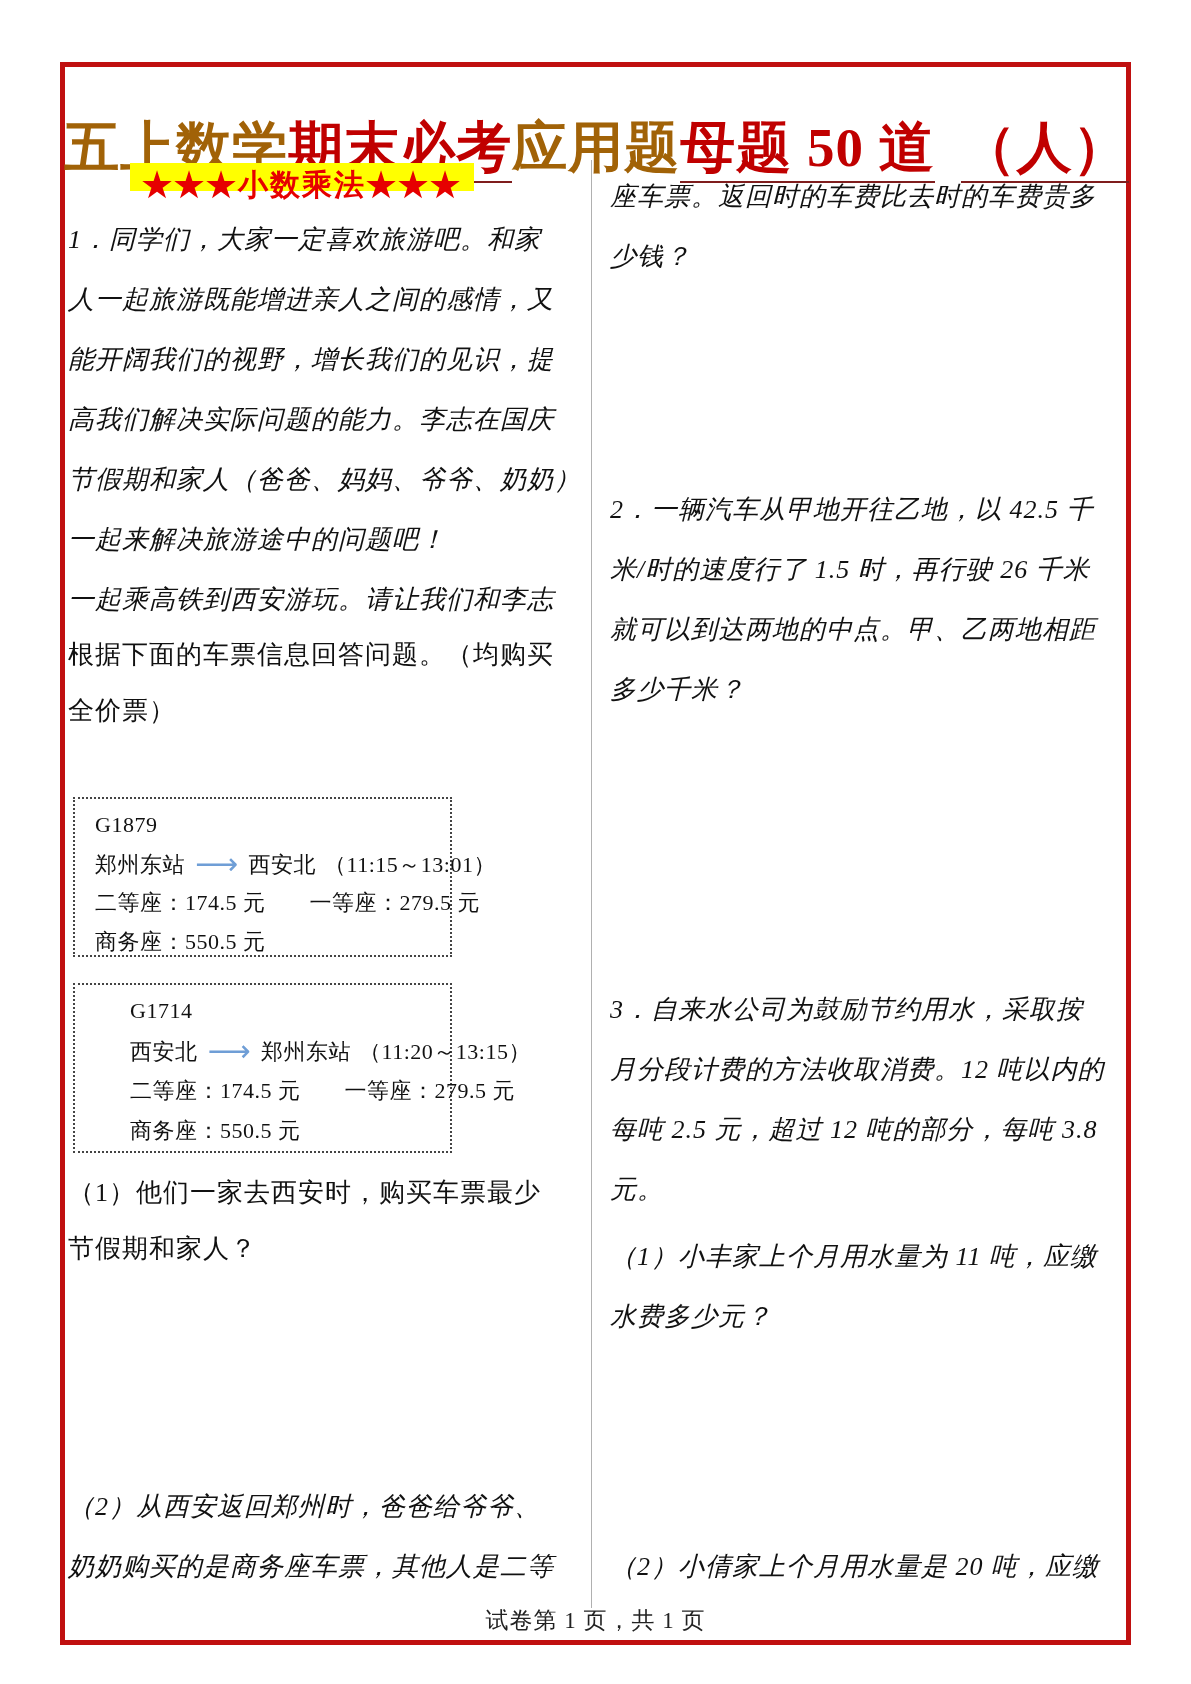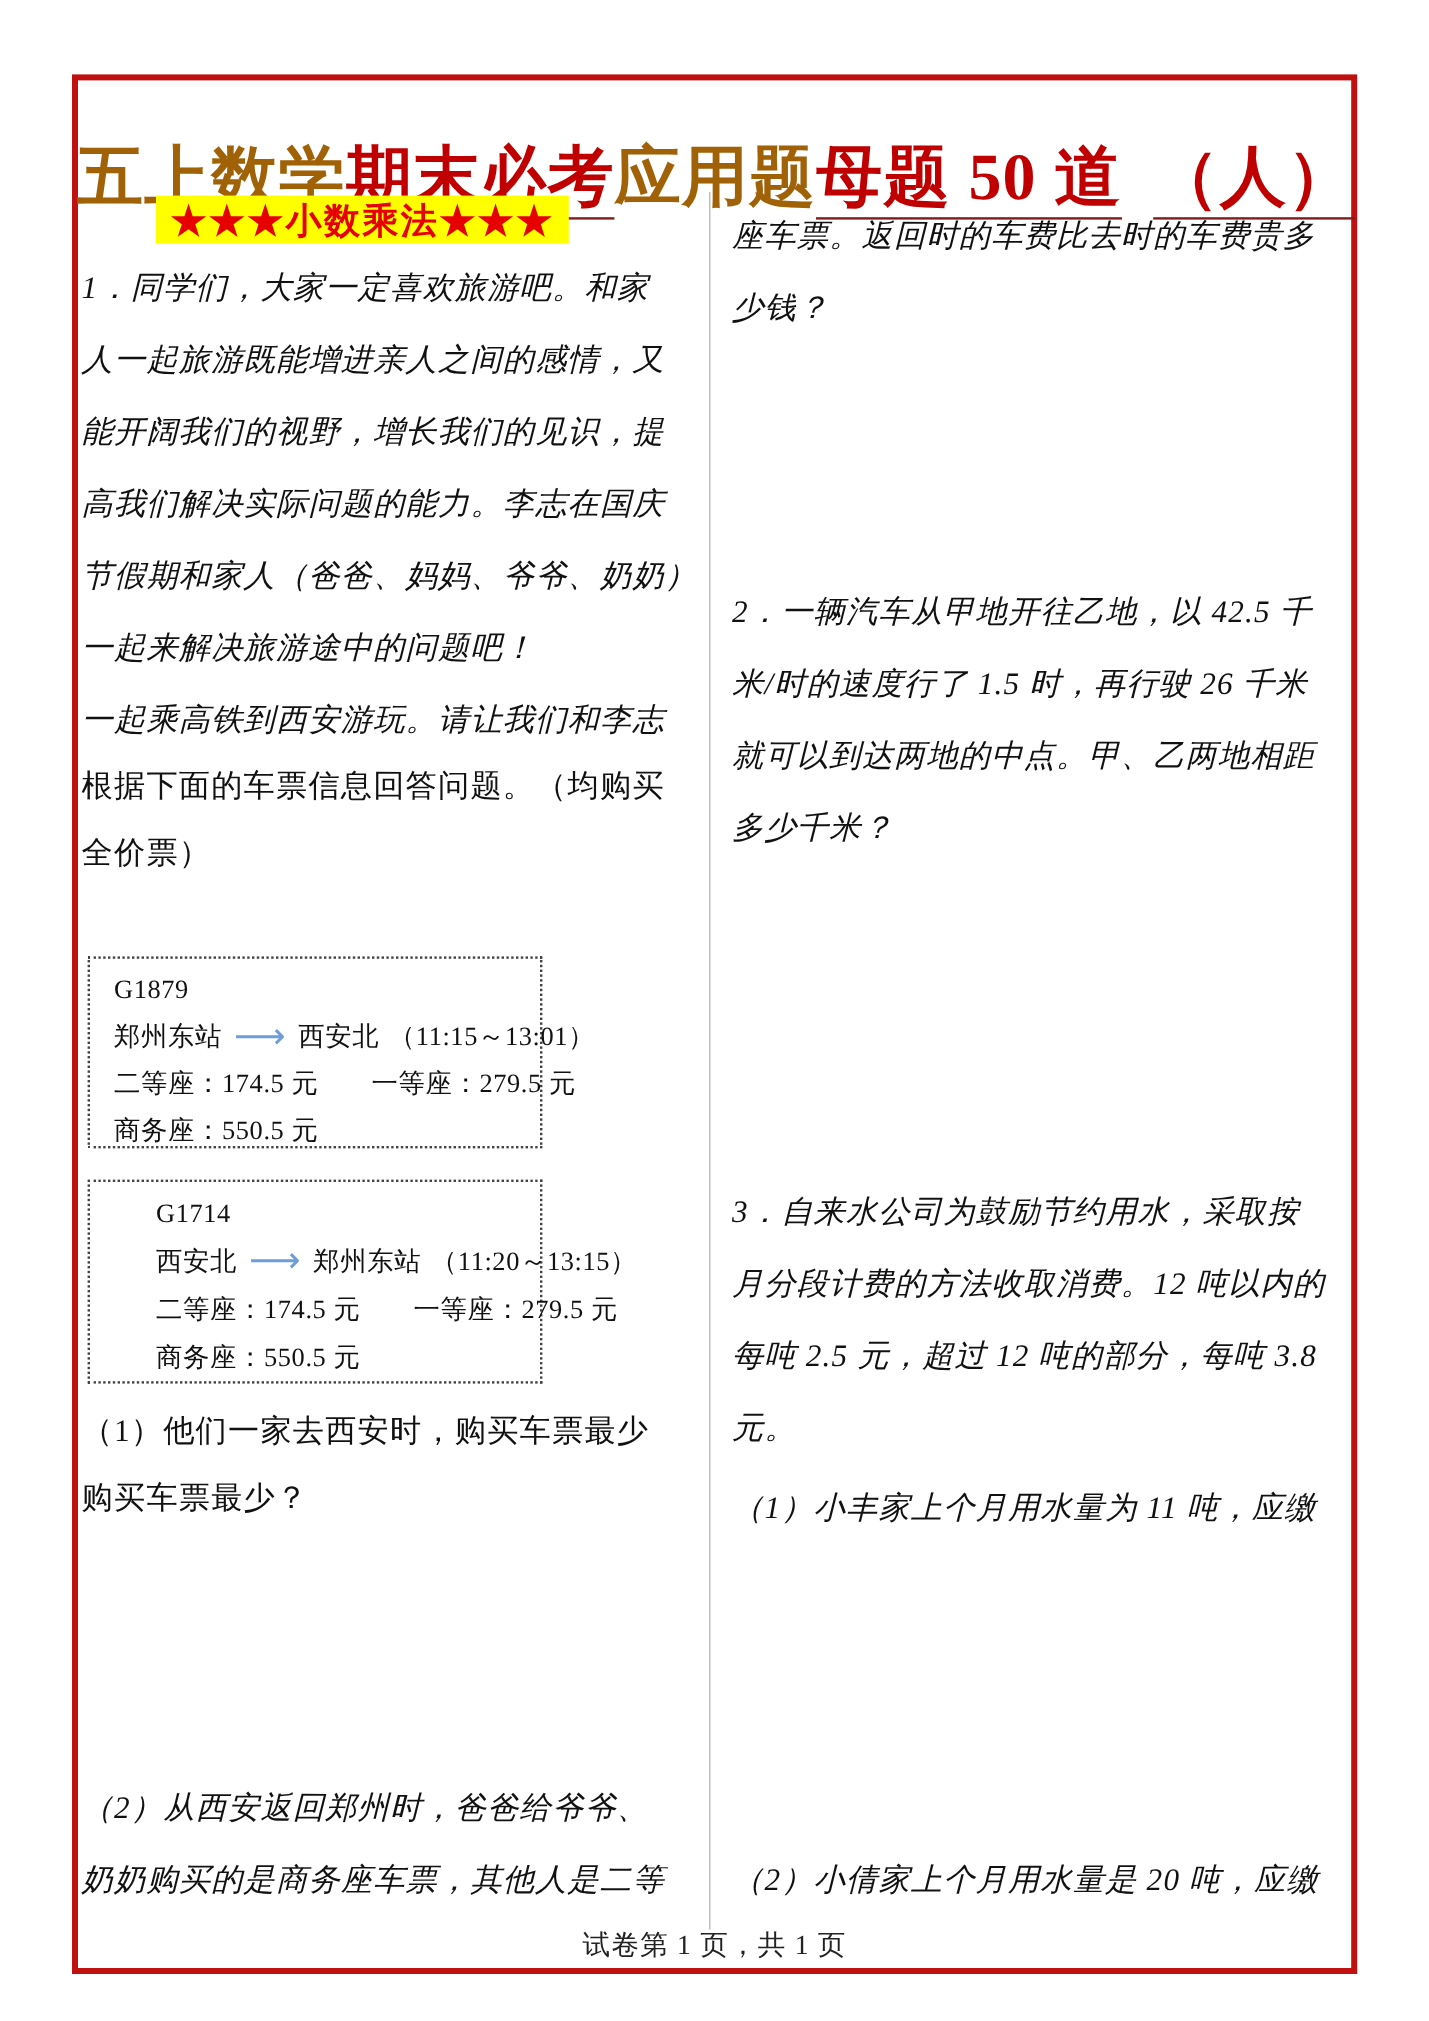--- a/index.html
+++ b/index.html
@@ -6,21 +6,21 @@
   .page{position:relative;width:1191px;height:1684px;background:#ffffff;overflow:hidden;
         font-family:"Liberation Serif","DejaVu Serif",serif;color:#111111;}
   .frame{position:absolute;left:60px;top:62px;width:1071px;height:1583px;
          border:5px solid #c01010;box-sizing:border-box;}
   .title{position:absolute;left:62px;top:78px;width:1069px;text-align:center;
          font-size:55px;font-weight:bold;letter-spacing:1px;white-space:nowrap;line-height:66px;}
   .t-black{color:#a16207;}
   .t-red{color:#c00000;}
   .t-ul{border-bottom:2px solid #7f1d1d;padding-bottom:3px;}
   .t-gap{margin-left:26px;}
-  .section-header{position:absolute;left:130px;top:163px;width:344px;height:40px;
+  .section-header{position:absolute;left:130px;top:163px;width:344px;height:28px;
          background:#ffff00;color:#e60000;font-weight:bold;font-size:30px;
          text-align:center;line-height:44px;letter-spacing:2px;white-space:nowrap;}
   .divider{position:absolute;left:591px;top:160px;width:1px;height:1448px;background:#b0b0b0;}
   .block{position:absolute;font-size:26px;letter-spacing:1px;white-space:nowrap;}
   .lh60 .tline{height:60px;line-height:60px;font-style:italic;}
   .lh56 .tline{height:56px;line-height:56px;}
   .ticket{position:absolute;left:73px;width:379px;border:2px dotted #444444;
           box-sizing:border-box;padding:6px 0 0 20px;font-size:22px;letter-spacing:0.5px;}
   .ticket .row{height:39px;line-height:39px;white-space:nowrap;}
   .ticket.t2 .row{height:40px;line-height:40px;margin-left:35px;}
@@ -66,21 +66,21 @@
 
   <div class="ticket t2" style="top:983px;height:170px;">
     <div class="row">G1714</div>
     <div class="row"><span>西安北</span><span class="arrow">⟶</span><span>郑州东站</span><span class="sp">（11:20～13:15）</span></div>
     <div class="row"><span>二等座：174.5 元</span><span class="seat-gap">一等座：279.5 元</span></div>
     <div class="row">商务座：550.5 元</div>
   </div>
 
   <div class="block lh56" style="left:68px;top:1165px;width:486px;">
       <div class="tline">（1）他们一家去西安时，购买车票最少</div>
-      <div class="tline">购买车票最少？</div>
+      <div class="tline">节假期和家人？</div>
     </div>
 
   <div class="block lh60" style="left:68px;top:1477px;width:486px;">
       <div class="tline">（2）从西安返回郑州时，爸爸给爷爷、</div>
       <div class="tline">奶奶购买的是商务座车票，其他人是二等</div>
     </div>
 
   <div class="block lh60" style="left:610px;top:167px;width:515px;">
       <div class="tline">座车票。返回时的车费比去时的车费贵多</div>
       <div class="tline">少钱？</div>
@@ -95,20 +95,21 @@
 
   <div class="block lh60" style="left:610px;top:980px;width:515px;">
       <div class="tline">3．自来水公司为鼓励节约用水，采取按</div>
       <div class="tline">月分段计费的方法收取消费。12 吨以内的</div>
       <div class="tline">每吨 2.5 元，超过 12 吨的部分，每吨 3.8</div>
       <div class="tline">元。</div>
     </div>
 
   <div class="block lh60" style="left:610px;top:1227px;width:515px;">
       <div class="tline">（1）小丰家上个月用水量为 11 吨，应缴</div>
+      <div class="tline">水费多少元？</div>
     </div>
 
   <div class="block lh60" style="left:610px;top:1537px;width:515px;">
       <div class="tline">（2）小倩家上个月用水量是 20 吨，应缴</div>
     </div>
 
   <div class="footer">试卷第 1 页，共 1 页</div>
 </div>
 
 </body></html>

